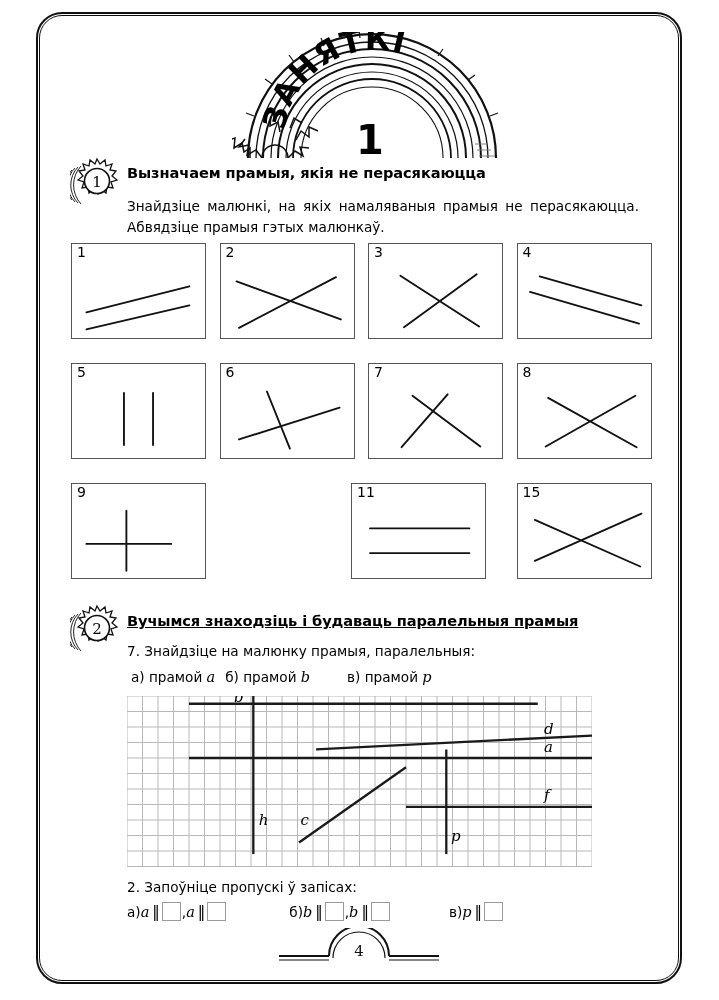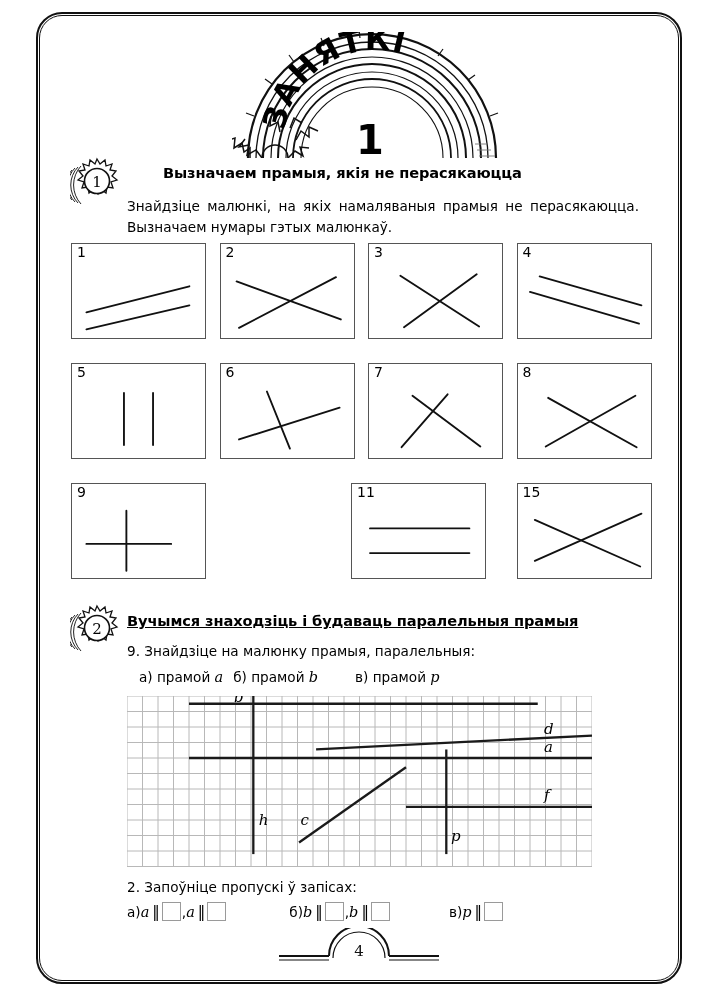--- a/index.html
+++ b/index.html
@@ -244,23 +244,23 @@
       <path d="M5,12 A24,24 0 0 0 5,46"></path>
       <path d="M8,11 A26,26 0 0 0 8,47"></path>
       <path d="M11,10 A28,28 0 0 0 11,48"></path>
     </g>
 
     <path d="M27,3 l3,5 l5,-4 l1,6 l6,-2 l-2,6 l6,1 l-4,5 l5,4 l-6,2 l2,6 l-6,-1 l-1,6 l-5,-4 l-3,5 l-4,-5 l-5,4 l-1,-6 l-6,1 l2,-6 l-6,-2 l5,-4 l-4,-5 l6,-1 l-2,-6 l6,2 l1,-6 l5,4 z" stroke-width="1.3"></path>
     <circle cx="27" cy="25" r="12.5" stroke-width="1.6" fill="#fff"></circle>
     <text x="27" y="31" font-size="15" text-anchor="middle" fill="#000" stroke="none" font-family="DejaVu Serif, Liberation Serif, serif">1</text>
   </svg>
 </div>
-<div class="sec-title" style="left:127px; top:164px;margin-left:36px;">Вызначаем прамыя, якія не перасякаюцца</div>
+<div class="sec-title" style="left:127px; top:164px;">Вызначаем прамыя, якія не перасякаюцца</div>
 <div class="body-line justify" style="left:127px; top:198px; width:512px;">Знайдзіце малюнкі, на якіх намаляваныя прамыя не перасякаюцца.</div>
-<div class="body-line" style="left:127px; top:219px;">Вызначаем нумары гэтых малюнкаў.</div>
+<div class="body-line" style="left:127px; top:219px;">Абвядзіце прамыя гэтых малюнкаў.</div>
 
 <div id="boxes">
     <div class="fbox" style="left: 0px; top: 0px;">
       <div class="num">1</div>
       <svg viewBox="0 0 135 96" preserveAspectRatio="none">
         <line x1="14.610000000000001" y1="69.84" x2="119.16000000000001" y2="43.2" class="fline"></line>
         <line x1="14.610000000000001" y1="87.12" x2="119.16000000000001" y2="62.64" class="fline"></line>
       </svg>
     </div>
     <div class="fbox" style="left: 148.5px; top: 0px;">
@@ -342,23 +342,23 @@
       <path d="M5,12 A24,24 0 0 0 5,46"></path>
       <path d="M8,11 A26,26 0 0 0 8,47"></path>
       <path d="M11,10 A28,28 0 0 0 11,48"></path>
     </g>
     <path d="M27,3 l3,5 l5,-4 l1,6 l6,-2 l-2,6 l6,1 l-4,5 l5,4 l-6,2 l2,6 l-6,-1 l-1,6 l-5,-4 l-3,5 l-4,-5 l-5,4 l-1,-6 l-6,1 l2,-6 l-6,-2 l5,-4 l-4,-5 l6,-1 l-2,-6 l6,2 l1,-6 l5,4 z" stroke-width="1.3"></path>
     <circle cx="27" cy="25" r="12.5" stroke-width="1.6" fill="#fff"></circle>
     <text x="27" y="31" font-size="15" text-anchor="middle" fill="#000" stroke="none" font-family="DejaVu Serif, Liberation Serif, serif">2</text>
   </svg>
 </div>
 <div class="sec-title" style="left:127px; top:612px;text-decoration:underline;">Вучымся знаходзіць і будаваць паралельныя прамыя</div>
-<div class="body-line" style="left:127px; top:643px;">9. Знайдзіце на малюнку прамыя, паралельныя:</div>
+<div class="body-line" style="left:127px; top:643px;">7. Знайдзіце на малюнку прамыя, паралельныя:</div>
 <div id="task1-options" class="blank-row" style="left:127px; top:669px;">
-    <span style="margin-left: 12px;"><span>а) </span><span>прамой </span><span class="var">a</span></span>
+    <span style="margin-left: 4px;"><span>а) </span><span>прамой </span><span class="var">a</span></span>
     <span style="margin-left: 10px;"><span>б) </span><span>прамой </span><span class="var">b</span></span>
     <span style="margin-left: 37px;"><span>в) </span><span>прамой </span><span class="var">p</span></span>
   </div>
 
 <div id="griddiag" style="width: 465px; height: 170.5px;">
     <svg width="465" height="170.5" viewBox="0 0 465 170.5">
       <g>
         <line x1="0" y1="0" x2="0" y2="170.5" class="gline"></line>
         <line x1="15.5" y1="0" x2="15.5" y2="170.5" class="gline"></line>
         <line x1="31" y1="0" x2="31" y2="170.5" class="gline"></line>

